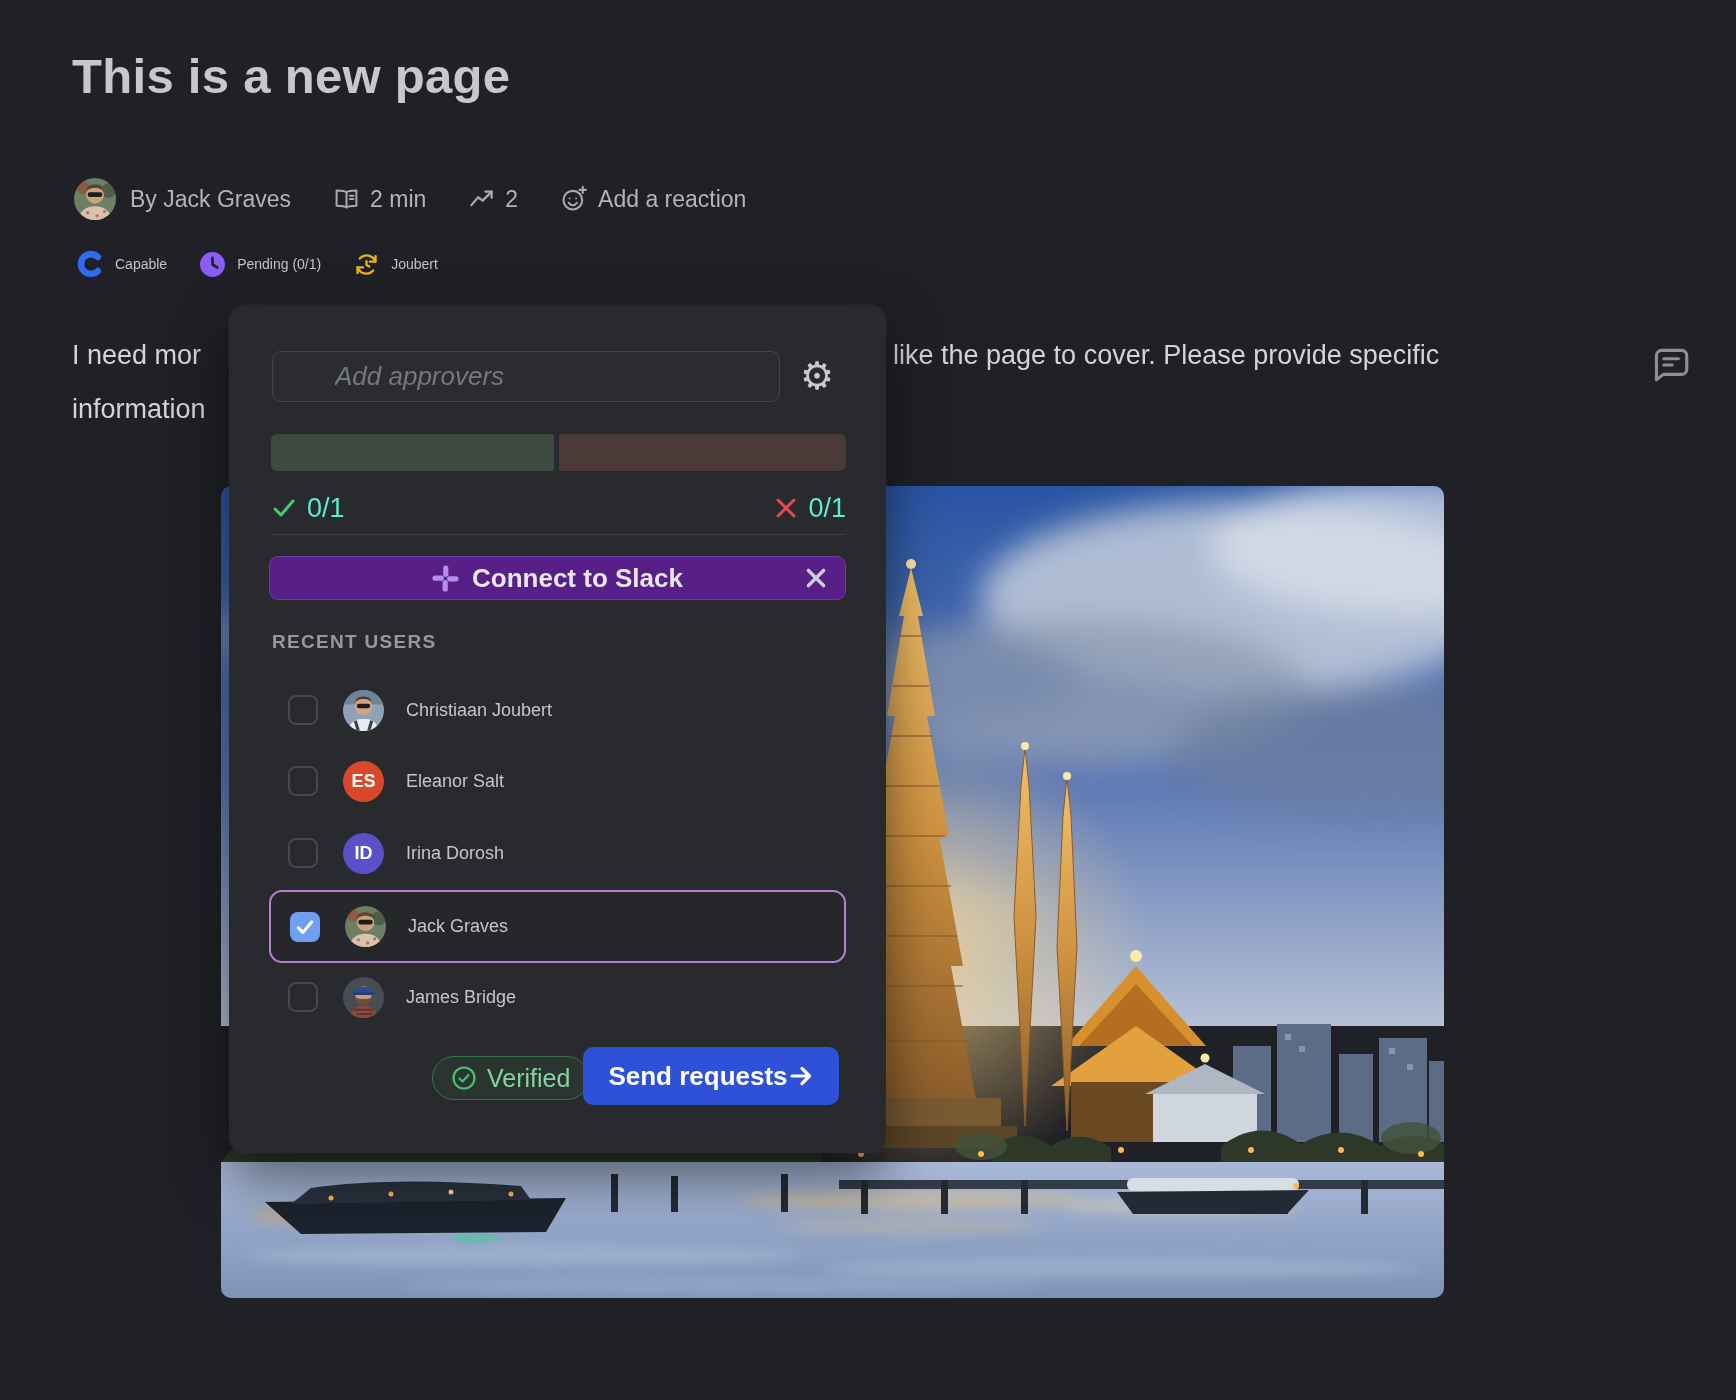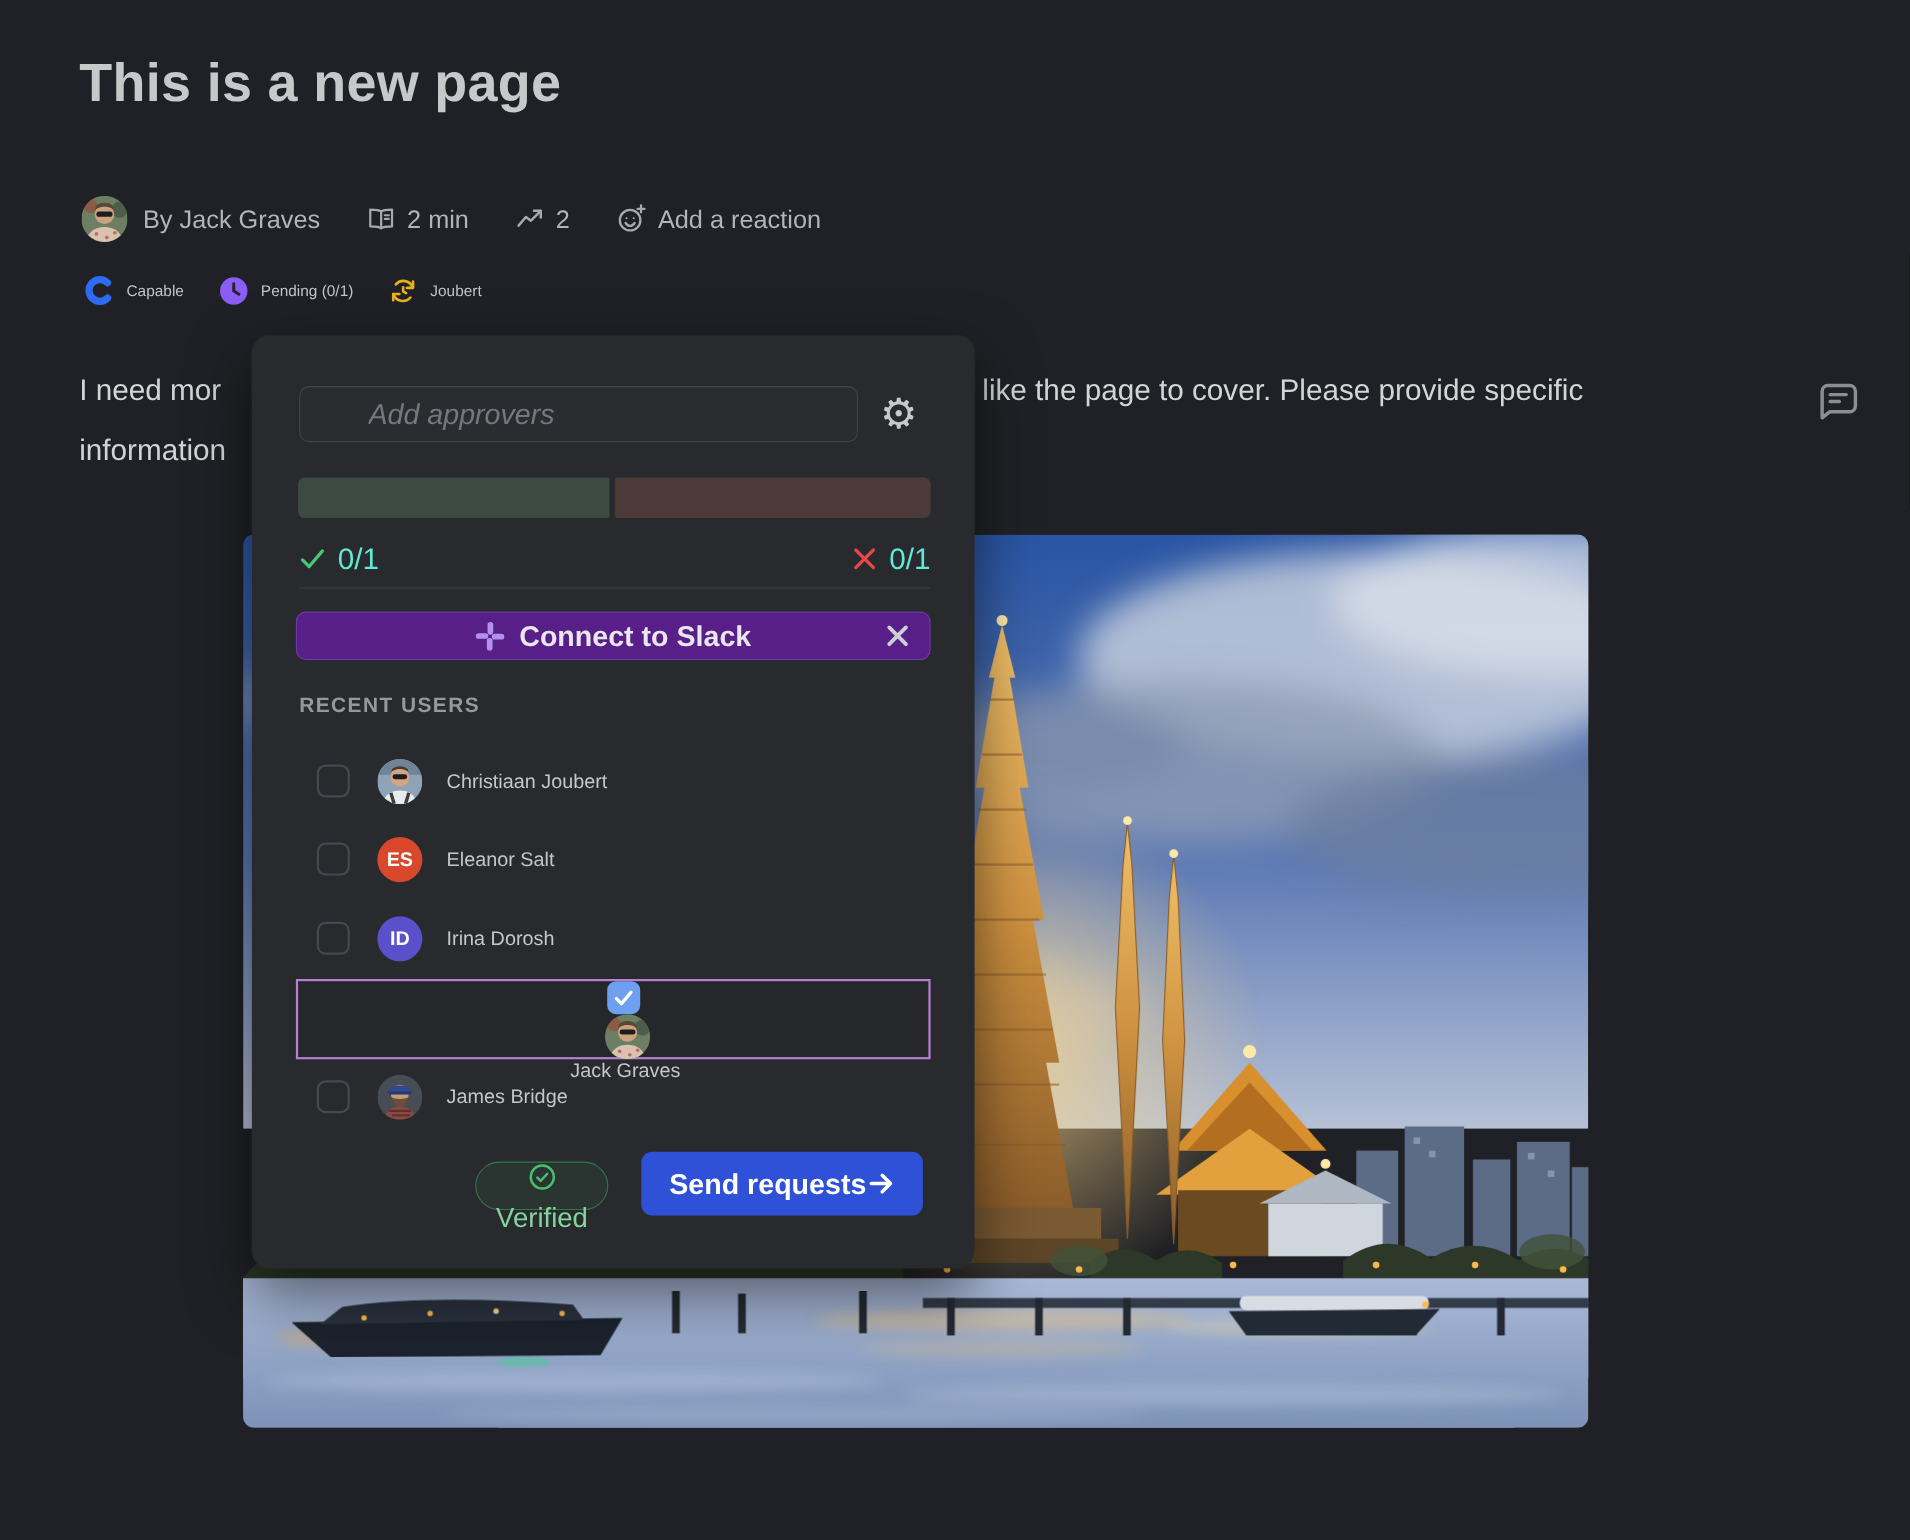--- a/index.html
+++ b/index.html
@@ -48,26 +48,26 @@
              box-sizing:border-box;display:flex;align-items:center;justify-content:center;gap:13px;cursor:pointer;}
   .slack-btn .lbl{color:#e9e6ee;font-size:26px;font-weight:700;}
   .slack-x{position:absolute;right:14px;top:50%;transform:translateY(-50%);width:30px;height:30px;cursor:pointer;}
 
   .recent{left:43px;top:326px;font-size:19px;font-weight:700;letter-spacing:1.3px;color:#96989d;}
 
   .urow{left:40px;width:577px;height:56px;display:flex;align-items:center;cursor:pointer;}
   .urow .cb{width:30px;height:30px;border:2px solid #45484e;border-radius:8px;box-sizing:border-box;margin-left:19px;flex:0 0 auto;}
   .urow .uav{width:41px;height:41px;border-radius:50%;overflow:hidden;margin-left:25px;flex:0 0 auto;}
   .urow .uname{margin-left:22px;font-size:18px;color:#c5c6c8;}
-  .urow.selected{border:2px solid #b77fd2;border-radius:0;background:#26272b;box-sizing:border-box;height:73px;flex-direction:column;}
+  .urow.selected{border:2px solid #b77fd2;border-radius:13px;background:#26272b;box-sizing:border-box;height:73px;}
   .urow.selected .cb{border:none;background:#6e9ff0;display:flex;align-items:center;justify-content:center;}
   .initials{width:100%;height:100%;display:flex;align-items:center;justify-content:center;color:#fff;font-size:18px;font-weight:700;}
 
   .verified{left:203px;top:751px;height:44px;border:1.5px solid #36724b;border-radius:22px;background:rgba(58,160,92,.10);
-            display:flex;align-items:center;gap:10px;padding:0 18px;box-sizing:border-box;flex-direction:column;}
+            display:flex;align-items:center;gap:10px;padding:0 18px;box-sizing:border-box;}
   .verified .lbl{color:#84d49e;font-size:25px;}
   .send-btn{left:354px;top:742px;width:256px;height:58px;background:#2e51d8;border-radius:10px;display:flex;
             align-items:center;justify-content:center;cursor:pointer;}
   .send-btn .lbl{color:#ffffff;font-size:26px;font-weight:700;}
 </style>
 </head>
 <body>
 
 <div class="stage">
 

